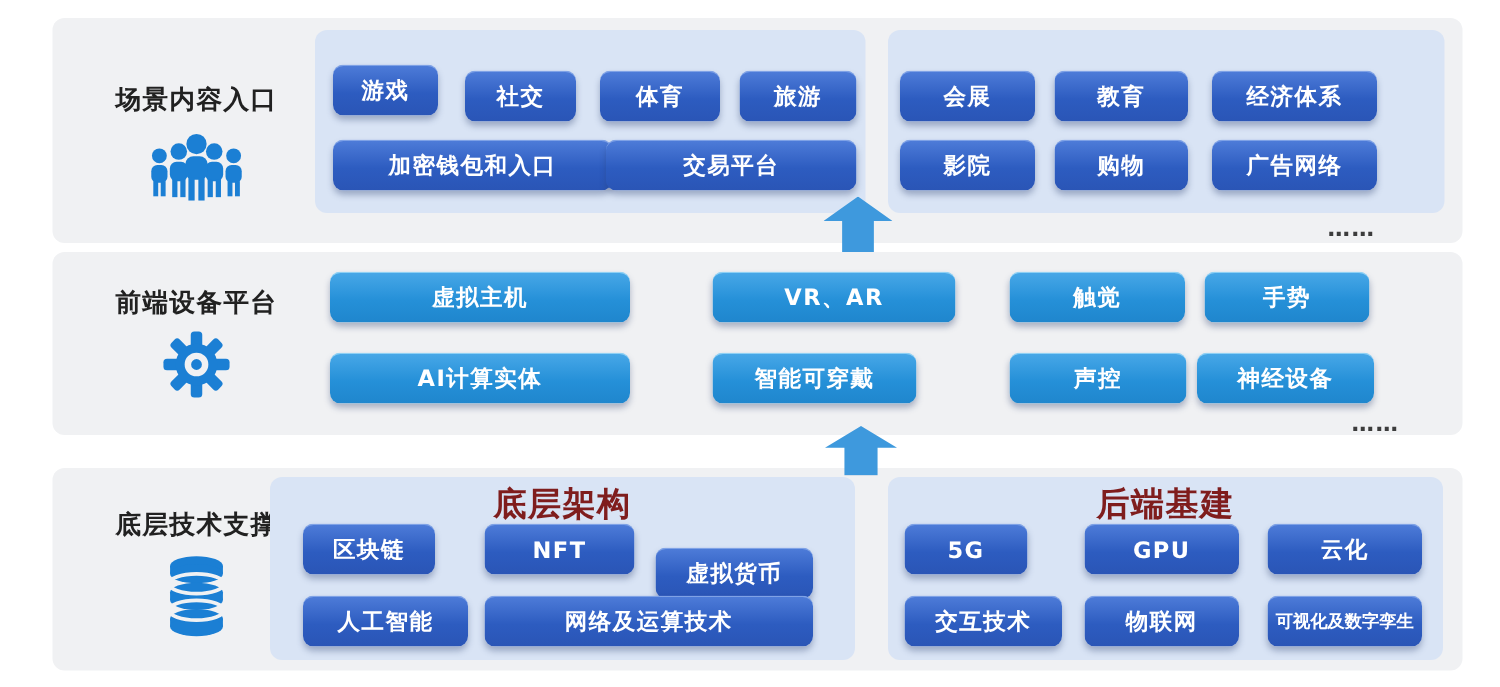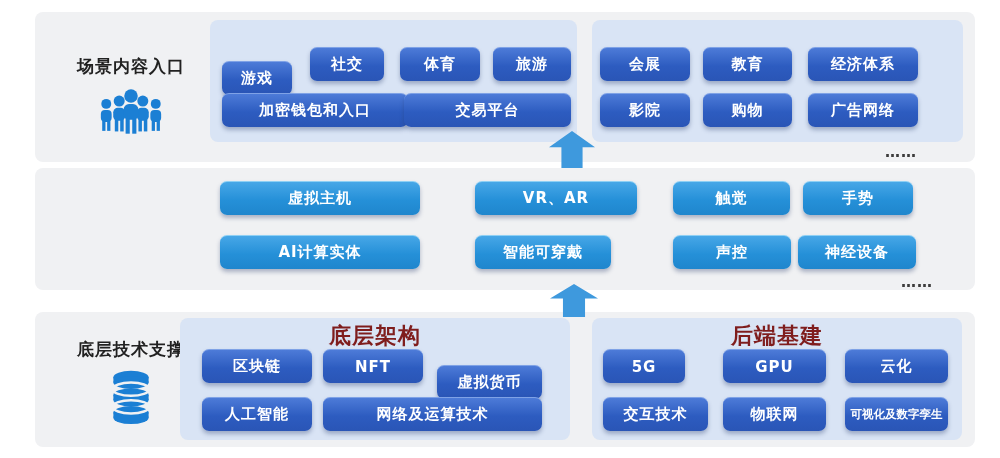--- a/index.html
+++ b/index.html
@@ -74,41 +74,62 @@
             <circle cx="32" cy="8" r="6"></circle>
               <rect x="25.4" y="15.2" width="13.2" height="14" rx="4.8"></rect>
             <rect x="27.2" y="28" width="3.7" height="13.5"></rect>
               <rect x="33.1" y="28" width="3.7" height="13.5"></rect>
           </g>
         </svg>
       </div>
     </div>
 
     <div class="panel" style="left:175px; top:8px; width:367px; height:122px;">
-      <div class="btn btn-royal" style="left:12px;  top:41px; width:70px;">游戏</div>
+      <div class="btn btn-royal" style="left:12px;  top:23px; width:70px;">游戏</div>
       <div class="btn btn-royal" style="left:100px; top:27px; width:74px;">社交</div>
       <div class="btn btn-royal" style="left:190px; top:27px; width:80px;">体育</div>
       <div class="btn btn-royal" style="left:283px; top:27px; width:78px;">旅游</div>
       <div class="btn btn-royal" style="left:12px;  top:73px; width:186px;">加密钱包和入口</div>
       <div class="btn btn-royal" style="left:194px; top:73px; width:167px;">交易平台</div>
     </div>
 
     <div class="panel" style="left:557px; top:8px; width:371px; height:122px;">
       <div class="btn btn-royal" style="left:8px;   top:27px; width:90px;">会展</div>
       <div class="btn btn-royal" style="left:111px; top:27px; width:89px;">教育</div>
       <div class="btn btn-royal" style="left:216px; top:27px; width:110px;">经济体系</div>
       <div class="btn btn-royal" style="left:111px; top:73px; width:89px;">购物</div>
       <div class="btn btn-royal" style="left:8px;   top:73px; width:90px;">影院</div>
       <div class="btn btn-royal" style="left:216px; top:73px; width:110px;">广告网络</div>
     </div>
 
     <div class="dots" style="right:58px; bottom:1px;">……</div>
   </div>
 
   <div class="band band-2">
+    <div class="label-col">
+      <div class="band-label" style="top:22px;">前端设备平台</div>
+      <div class="band-icon" style="top:52px;">
+        <svg class="icon-svg" width="46" height="46" viewBox="0 0 48 48">
+          <g fill="#1b7fd4">
+            <g>
+              <rect x="20" y="1" width="8" height="12" rx="2.5"></rect>
+              <rect x="20" y="35" width="8" height="12" rx="2.5"></rect>
+              <rect x="1" y="20" width="12" height="8" rx="2.5"></rect>
+              <rect x="35" y="20" width="12" height="8" rx="2.5"></rect>
+              <rect x="20" y="1" width="8" height="12" rx="2.5" transform="rotate(45 24 24)"></rect>
+              <rect x="20" y="35" width="8" height="12" rx="2.5" transform="rotate(45 24 24)"></rect>
+              <rect x="1" y="20" width="12" height="8" rx="2.5" transform="rotate(45 24 24)"></rect>
+              <rect x="35" y="20" width="12" height="8" rx="2.5" transform="rotate(45 24 24)"></rect>
+            </g>
+            <circle cx="24" cy="24" r="14.5"></circle>
+          </g>
+          <circle cx="24" cy="24" r="6" fill="none" stroke="#f0f1f3" stroke-width="4.5"></circle>
+        </svg>
+      </div>
+    </div>
 
     <div class="btn btn-sky" style="left:185px; top:13px; width:200px;">虚拟主机</div>
     <div class="btn btn-sky" style="left:440px; top:13px; width:162px;">VR、AR</div>
     <div class="btn btn-sky" style="left:638px; top:13px; width:117px;">触觉</div>
     <div class="btn btn-sky" style="left:768px; top:13px; width:110px;">手势</div>
     <div class="btn btn-sky" style="left:185px; top:67px; width:200px;">AI计算实体</div>
     <div class="btn btn-sky" style="left:440px; top:67px; width:136px;">智能可穿戴</div>
     <div class="btn btn-sky" style="left:638px; top:67px; width:118px;">声控</div>
     <div class="btn btn-sky" style="left:763px; top:67px; width:118px;">神经设备</div>
 
@@ -136,21 +157,21 @@
               <ellipse cx="24" cy="47" rx="17" ry="6.2"></ellipse>
           </g>
           <ellipse cx="24" cy="19.5" rx="17.6" ry="6.4" fill="none" stroke="#f0f1f3" stroke-width="2.4"></ellipse>
           <ellipse cx="24" cy="36.5" rx="17.6" ry="6.4" fill="none" stroke="#f0f1f3" stroke-width="2.4"></ellipse>
         </svg>
       </div>
     </div>
 
     <div class="panel" style="left:145px; top:6px; width:390px; height:122px;">
       <div class="panel-title">底层架构</div>
-      <div class="btn btn-royal" style="left:22px;  top:31px; width:110px;font-family:Liberation Serif, serif;">区块链</div>
+      <div class="btn btn-royal" style="left:22px;  top:31px; width:88px;font-family:Liberation Serif, serif;">区块链</div>
       <div class="btn btn-royal" style="left:143px; top:31px; width:100px;">NFT</div>
       <div class="btn btn-royal" style="left:257px; top:31px; width:105px;margin-top:16px;">虚拟货币</div>
       <div class="btn btn-royal" style="left:22px;  top:79px; width:110px;">人工智能</div>
       <div class="btn btn-royal" style="left:143px; top:79px; width:219px;">网络及运算技术</div>
     </div>
 
     <div class="panel" style="left:557px; top:6px; width:370px; height:122px;">
       <div class="panel-title">后端基建</div>
       <div class="btn btn-royal" style="left:11px;  top:31px; width:82px;">5G</div>
       <div class="btn btn-royal" style="left:131px; top:31px; width:103px;">GPU</div>

